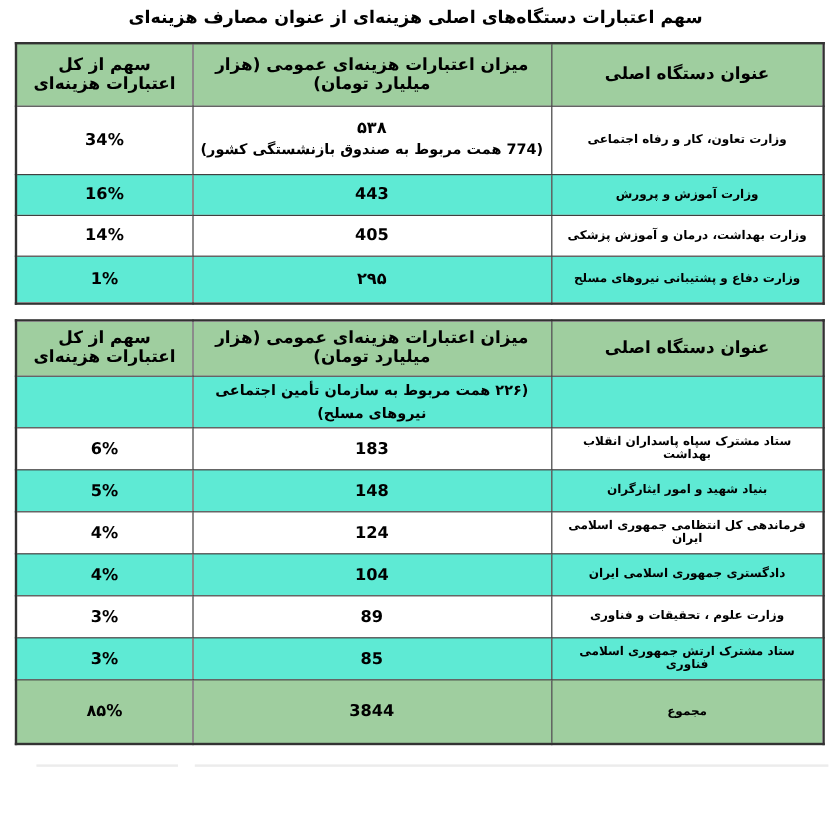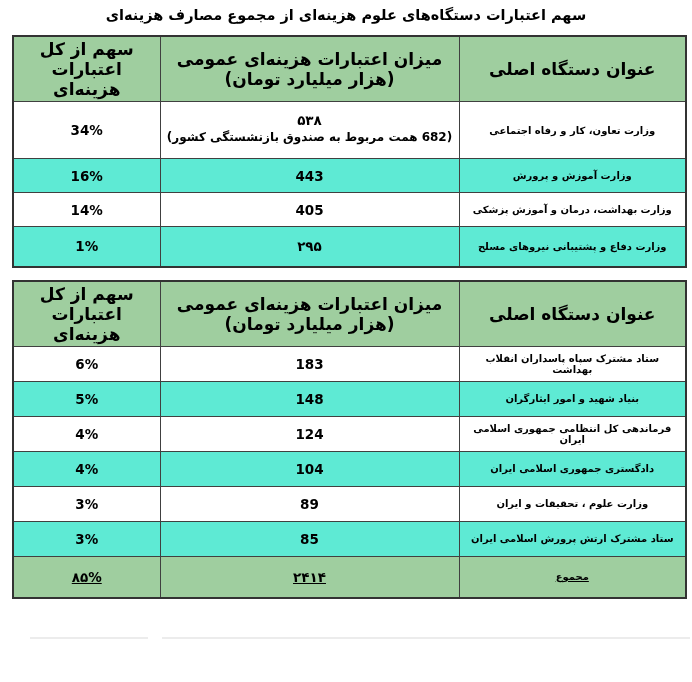--- a/index.html
+++ b/index.html
@@ -37,70 +37,70 @@
     text-align: center;
     vertical-align: middle;
     font-weight: bold;
     color: #000000;
     padding: 2px 5px;
     overflow: hidden;
   }
   .col-agency { width: 227px; }
   .col-amount { width: 299px; }
   .col-share  { width: 147px; }
-  tr.hdr th { background: #9fce9f; font-size: 17px; }
+  tr.hdr th { background: #9fce9f; font-size: 14px; }
   tr.lite td { background: #5eead4; }
   tr.white td { background: #ffffff; }
   tr.total td { background: #9fce9f; }
   .agency-cell { font-size: 10px; }
   .amount-cell { font-size: 13.5px; margin-top: 27px; }
   .share-cell  { font-size: 13.5px; }
   .amount-note { font-size: 12px; line-height: 1.6; }
   
   tr.h-hdr1 th { height: 52px; }
   tr.h-big  td { height: 57px; }
   tr.h-std1 td { height: 34px; }
   tr.h-last1 td { height: 40px; }
   tr.h-hdr2 th { height: 46px; }
   tr.h-note td { height: 42px; }
   tr.h-std2 td { height: 35px; }
-  tr.h-total td { height: 42px; text-decoration: underline; }
+  tr.h-total td { height: 54px; }
   
   .artifact-line {
     position: absolute;
     height: 2px;
     background: #ececec;
   }
   .artifact-line.a1 { top: 637px; left: 30px;  width: 118px; }
   .artifact-line.a2 { top: 637px; left: 162px; width: 528px; }
 </style>
 </head>
 <body>
 
 <div class="page">
 
-  <div class="title">سهم اعتبارات دستگاه‌های علوم هزینه‌ای از مجموع مصارف هزینه‌ای</div>
+  <div class="title">سهم اعتبارات دستگاه‌های اصلی هزینه‌ای از عنوان مصارف هزینه‌ای</div>
 
   <table class="budget first">
     <colgroup>
       <col class="col-agency">
         <col class="col-amount">
         <col class="col-share">
     </colgroup>
     <tbody>
       <tr class="hdr h-hdr1">
         <th class="agency-cell">عنوان دستگاه اصلی</th>
         <th>میزان اعتبارات هزینه‌ای عمومی (هزار میلیارد تومان)</th>
         <th>سهم از کل اعتبارات هزینه‌ای</th>
       </tr>
       <tr class="white h-big">
         <td class="agency-cell">وزارت تعاون، کار و رفاه اجتماعی</td>
         <td class="amount-cell">
           <div>۵۳۸</div>
-          <div class="amount-note">(682 همت مربوط به صندوق بازنشستگی کشور)</div>
+          <div class="amount-note">(774 همت مربوط به صندوق بازنشستگی کشور)</div>
         </td>
         <td class="share-cell">34%</td>
       </tr>
       <tr class="lite h-std1">
         <td class="agency-cell">وزارت آموزش و پرورش</td>
         <td class="amount-cell">443</td>
         <td class="share-cell">16%</td>
       </tr>
       <tr class="white h-std1">
         <td class="agency-cell">وزارت بهداشت، درمان و آموزش پزشکی</td>
@@ -120,20 +120,25 @@
       <col class="col-agency">
         <col class="col-amount">
         <col class="col-share">
     </colgroup>
     <tbody>
       <tr class="hdr h-hdr2">
         <th class="agency-cell">عنوان دستگاه اصلی</th>
         <th>میزان اعتبارات هزینه‌ای عمومی (هزار میلیارد تومان)</th>
         <th>سهم از کل اعتبارات هزینه‌ای</th>
       </tr>
+      <tr class="lite h-note">
+        <td></td>
+        <td class="amount-note">(۲۲۶ همت مربوط به سازمان تأمین اجتماعی نیروهای مسلح)</td>
+        <td></td>
+      </tr>
       <tr class="white h-std2">
         <td class="agency-cell">ستاد مشترک سپاه پاسداران انقلاب بهداشت</td>
         <td class="amount-cell">183</td>
         <td class="share-cell">6%</td>
       </tr>
       <tr class="lite h-std2">
         <td class="agency-cell">بنیاد شهید و امور ایثارگران</td>
         <td class="amount-cell">148</td>
         <td class="share-cell">5%</td>
       </tr>
@@ -141,32 +146,32 @@
         <td class="agency-cell">فرماندهی کل انتظامی جمهوری اسلامی ایران</td>
         <td class="amount-cell">124</td>
         <td class="share-cell">4%</td>
       </tr>
       <tr class="lite h-std2">
         <td class="agency-cell">دادگستری جمهوری اسلامی ایران</td>
         <td class="amount-cell">104</td>
         <td class="share-cell">4%</td>
       </tr>
       <tr class="white h-std2">
-        <td class="agency-cell">وزارت علوم ، تحقیقات و ایران</td>
+        <td class="agency-cell">وزارت علوم ، تحقیقات و فناوری</td>
         <td class="amount-cell">89</td>
         <td class="share-cell">3%</td>
       </tr>
       <tr class="lite h-std2">
-        <td class="agency-cell">ستاد مشترک ارتش پرورش اسلامی ایران</td>
+        <td class="agency-cell">ستاد مشترک ارتش جمهوری اسلامی فناوری</td>
         <td class="amount-cell">85</td>
         <td class="share-cell">3%</td>
       </tr>
       <tr class="total h-total">
         <td class="agency-cell">مجموع</td>
-        <td class="amount-cell">۲۴۱۴</td>
+        <td class="amount-cell">3844</td>
         <td class="share-cell">۸۵%</td>
       </tr>
     </tbody>
   </table>
 
   <div class="artifact-line a1"></div>
   <div class="artifact-line a2"></div>
 
 </div>
 

